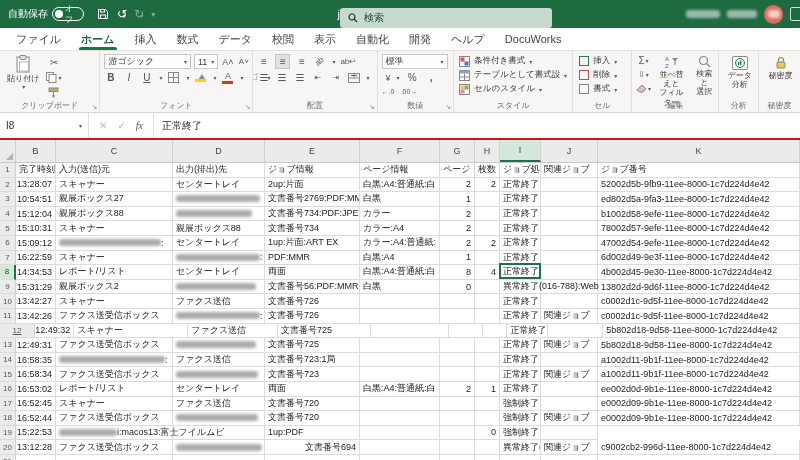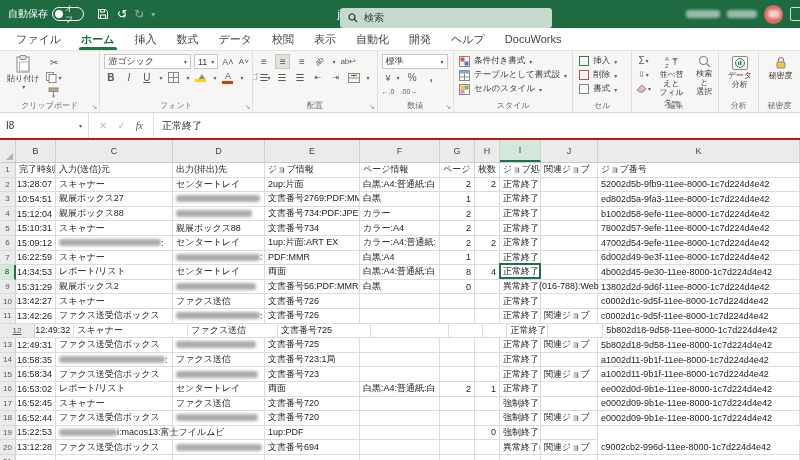--- a/index.html
+++ b/index.html
@@ -971,21 +971,21 @@
           <div class="rn" style="width: 16px;">20</div>
           <div class="cell r" style="width: 40px;">
             <span>13:12:28</span>
           </div>
           <div class="cell" style="width: 117px;">
             <span>ファクス送受信ボックス</span>
           </div>
           <div class="cell" style="width: 92px;">
             <span class="cellblur" style="width: 86px;"></span>
           </div>
-          <div class="cell" style="width: 95px;">
+          <div class="cell" style="width: 95px; justify-content: flex-end;">
             <span>文書番号694</span>
           </div>
           <div class="cell" style="width: 80px;"></div>
           <div class="cell r" style="width: 35px;"></div>
           <div class="cell r" style="width: 25px;"></div>
           <div class="cell" style="width: 41px;">
             <span>異常終了(</span>
           </div>
           <div class="cell" style="width: 57px;">
             <span>関連ジョブ</span>

